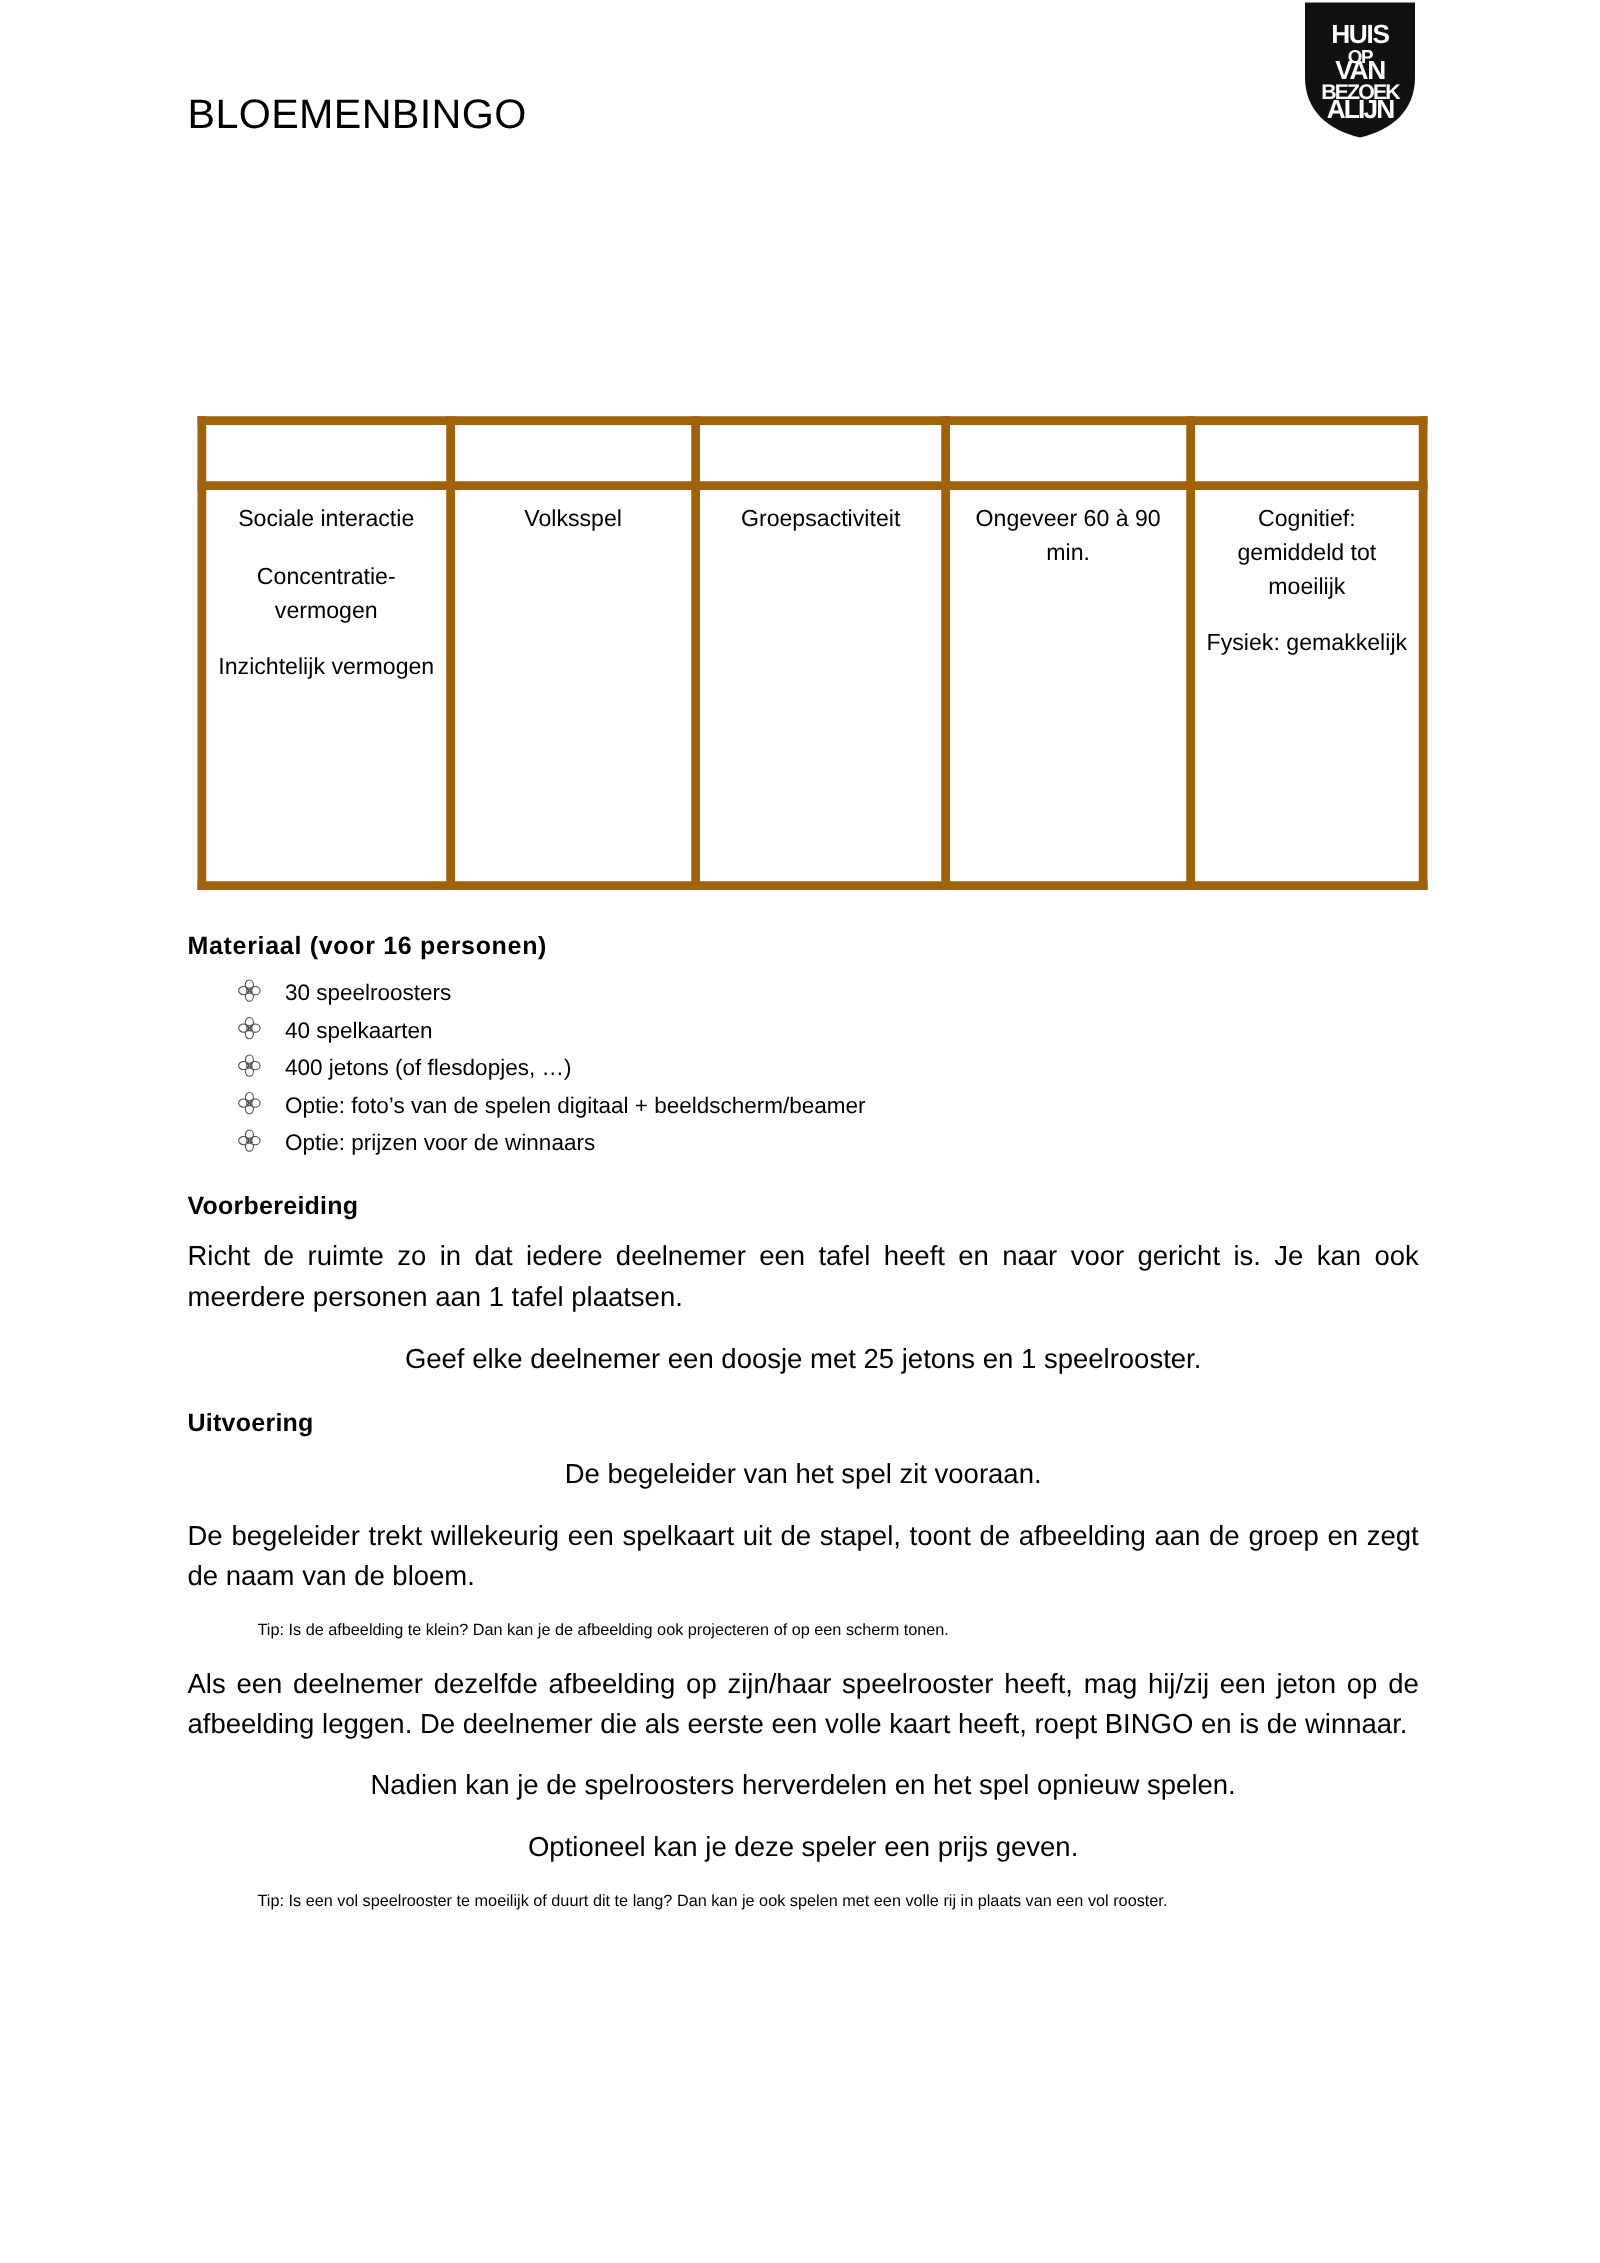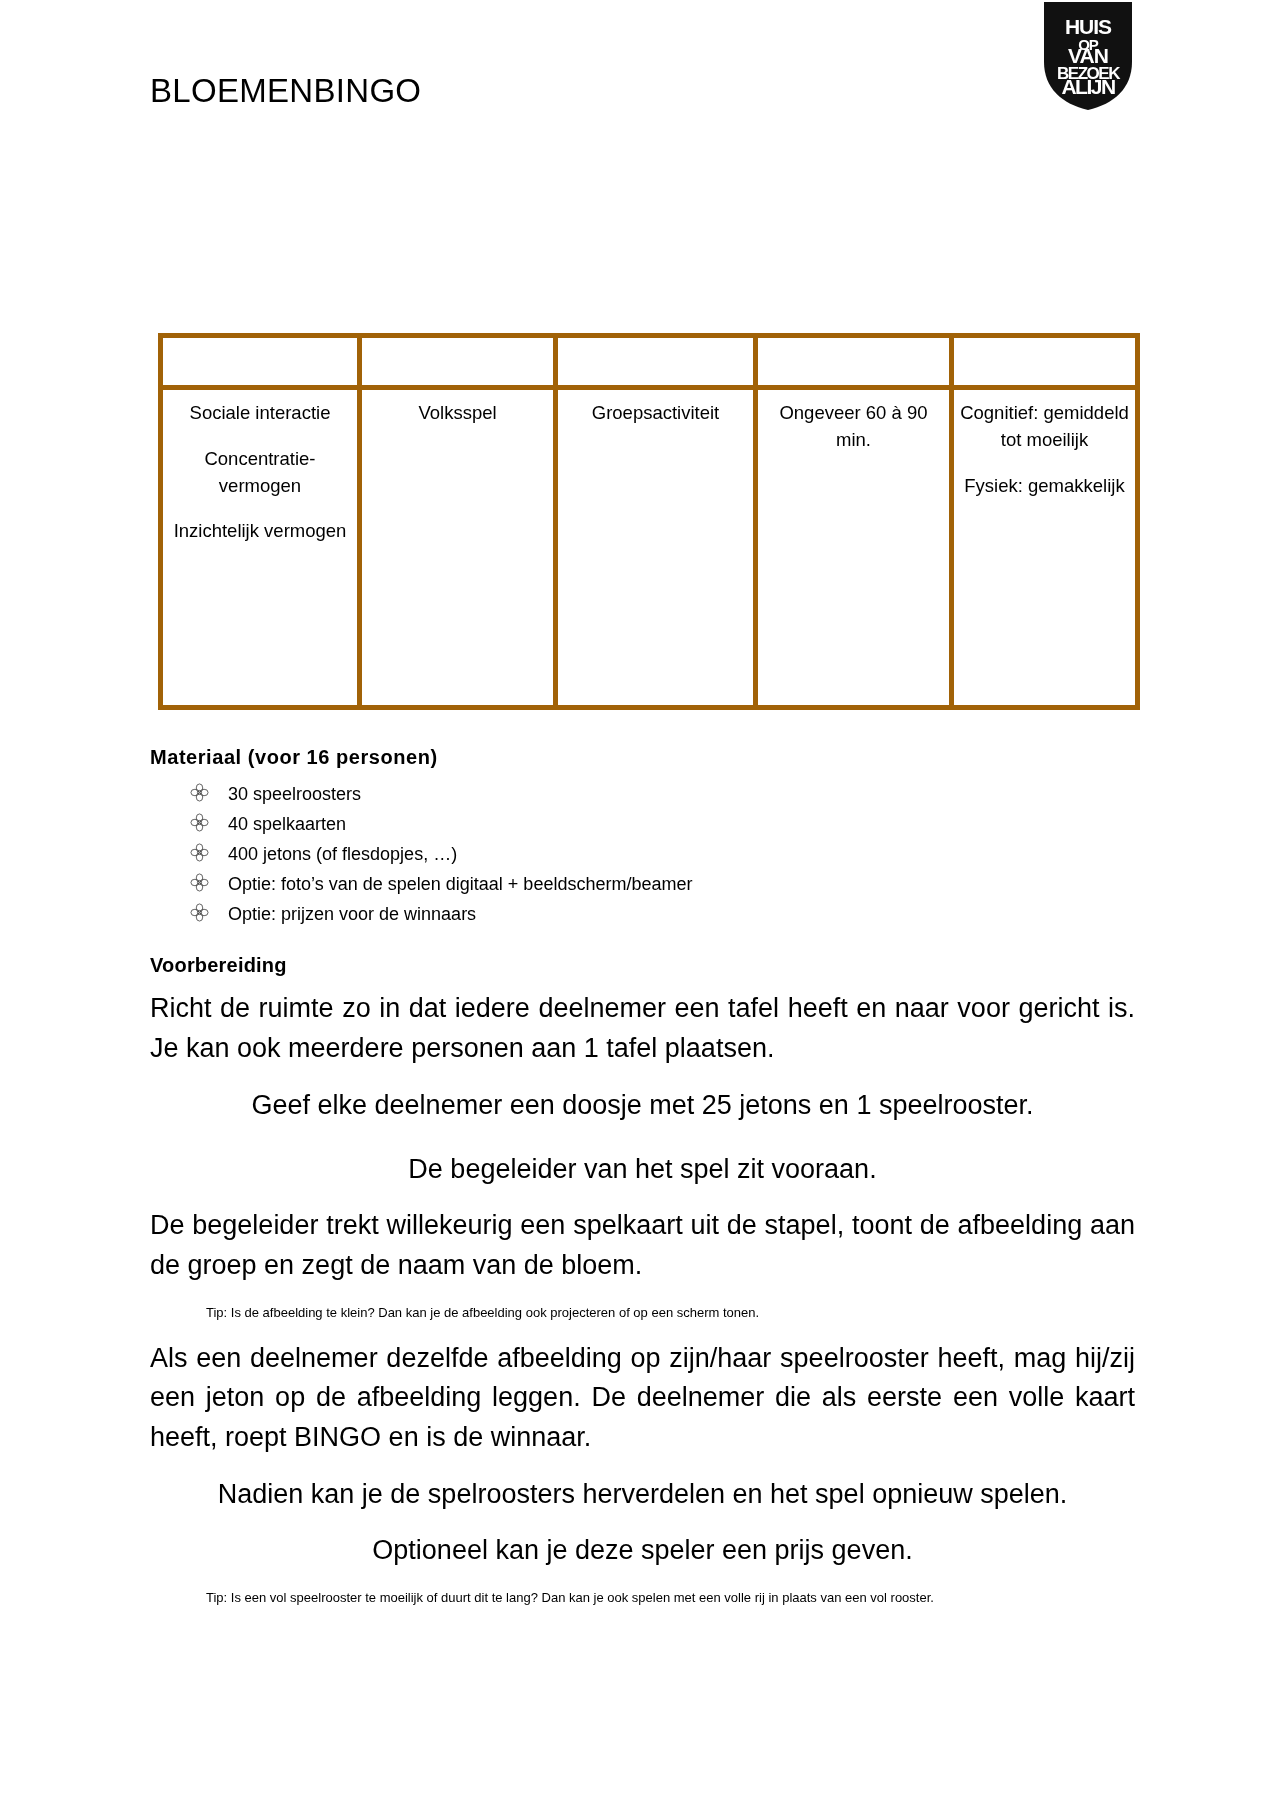--- a/index.html
+++ b/index.html
@@ -47,21 +47,21 @@
   
   .info-table {
     position: absolute;
     left: 158px;
     top: 333px;
     width: 977px;
     border-collapse: collapse;
     table-layout: fixed;
   }
   .info-table td {
-    border: 5px solid #a16207;
+    border: 7px solid #a16207;
     vertical-align: top;
     font-size: 18.5px;
     line-height: 1.45;
     text-align: center;
     padding: 0;
   }
   .info-table tr.row-head td { height: 52px; }
   .info-table tr.row-body td { height: 320px; padding: 10px 6px 0 6px; }
   .info-table .cell-p { margin: 0 0 19px 0; }
   .info-table .cell-p:last-child { margin-bottom: 0; }
@@ -101,21 +101,21 @@
   }
   ul.material li .bullet {
     position: absolute;
     left: 0;
     top: 2px;
     width: 20px;
     height: 20px;
     color: #444;
   }
   p.para {
-    font-size: 27px;
+    font-size: 22px;
     line-height: 1.47;
     margin: 0 0 17px 0;
     text-align: justify;
     text-justify: inter-word;
   }
   p.para.nojust { text-align: center; }
   p.tip {
     font-size: 13px;
     line-height: 1.47;
     margin: 0 0 17px 0;
@@ -255,20 +255,21 @@
         <span>Optie: prijzen voor de winnaars</span>
       </li>
     </ul>
 
     <h2 class="sec tight">Voorbereiding</h2>
     <p class="para">Richt de ruimte zo in dat iedere deelnemer een tafel heeft en naar voor gericht is. Je kan ook meerdere personen aan 1 tafel plaatsen.</p>
     <p class="para nojust">Geef elke deelnemer een doosje met 25 jetons en 1 speelrooster.</p>
 
     <div class="gap-a"></div>
 
+    <h2 class="sec tight">Uitvoering</h2>
     <p class="para nojust">De begeleider van het spel zit vooraan.</p>
     <p class="para">De begeleider trekt willekeurig een spelkaart uit de stapel, toont de afbeelding aan de groep en zegt de naam van de bloem.</p>
     <p class="tip">Tip: Is de afbeelding te klein? Dan kan je de afbeelding ook projecteren of op een scherm tonen.</p>
     <p class="para">Als een deelnemer dezelfde afbeelding op zijn/haar speelrooster heeft, mag hij/zij een jeton op de afbeelding leggen. De deelnemer die als eerste een volle kaart heeft, roept BINGO en is de winnaar.</p>
     <p class="para nojust">Nadien kan je de spelroosters herverdelen en het spel opnieuw spelen.</p>
     <p class="para nojust">Optioneel kan je deze speler een prijs geven.</p>
     <p class="tip">Tip: Is een vol speelrooster te moeilijk of duurt dit te lang? Dan kan je ook spelen met een volle rij in plaats van een vol rooster.</p>
 
   </div>
 </div>

